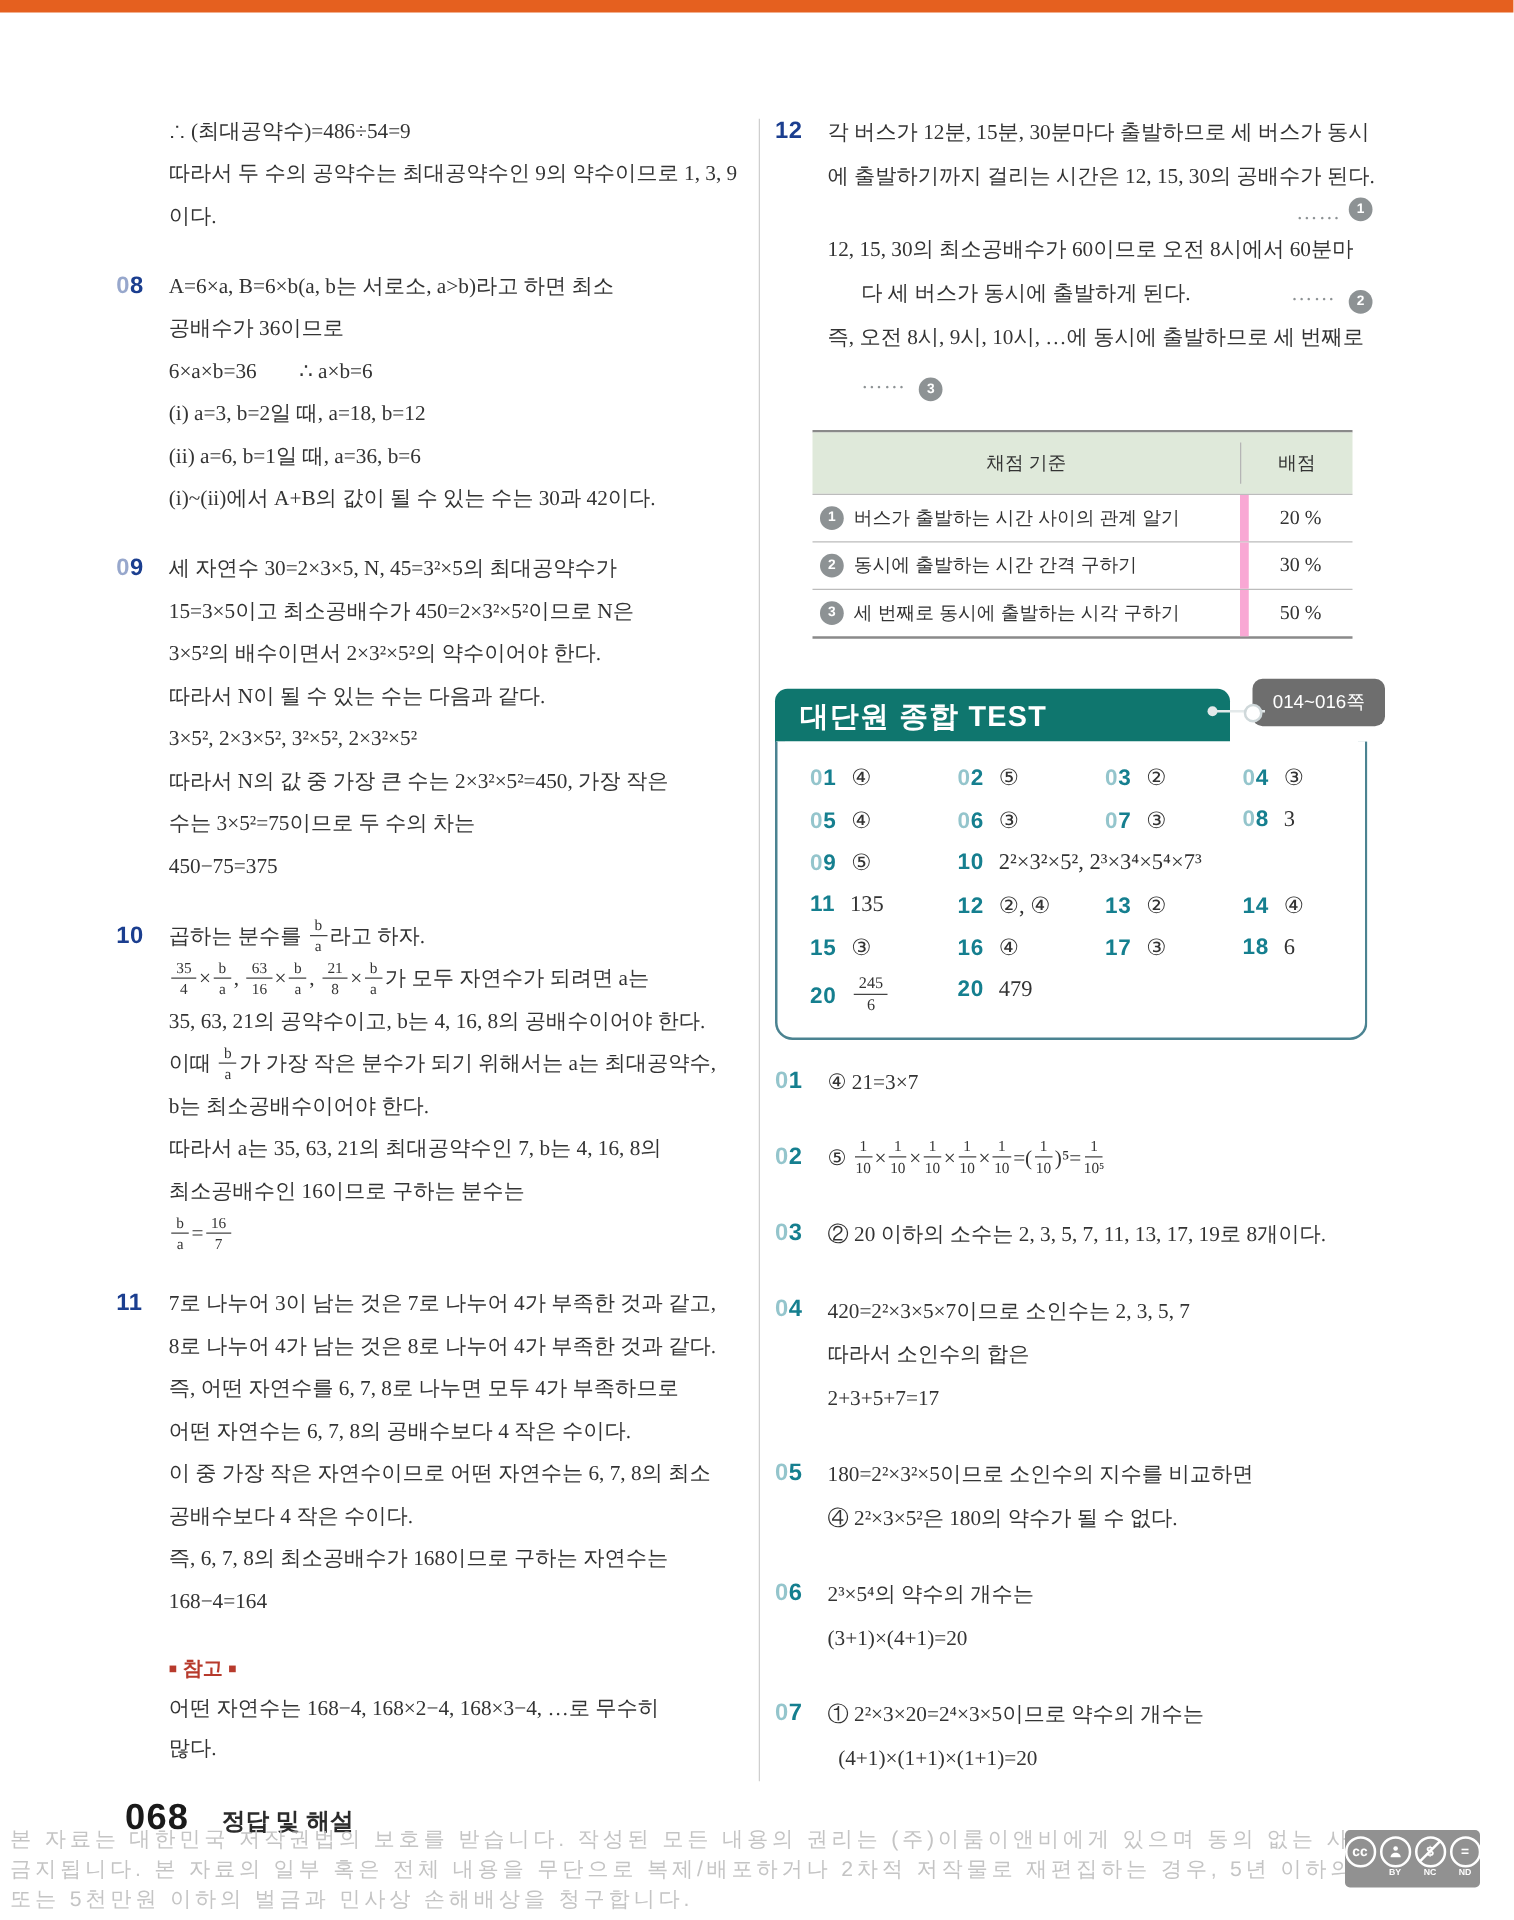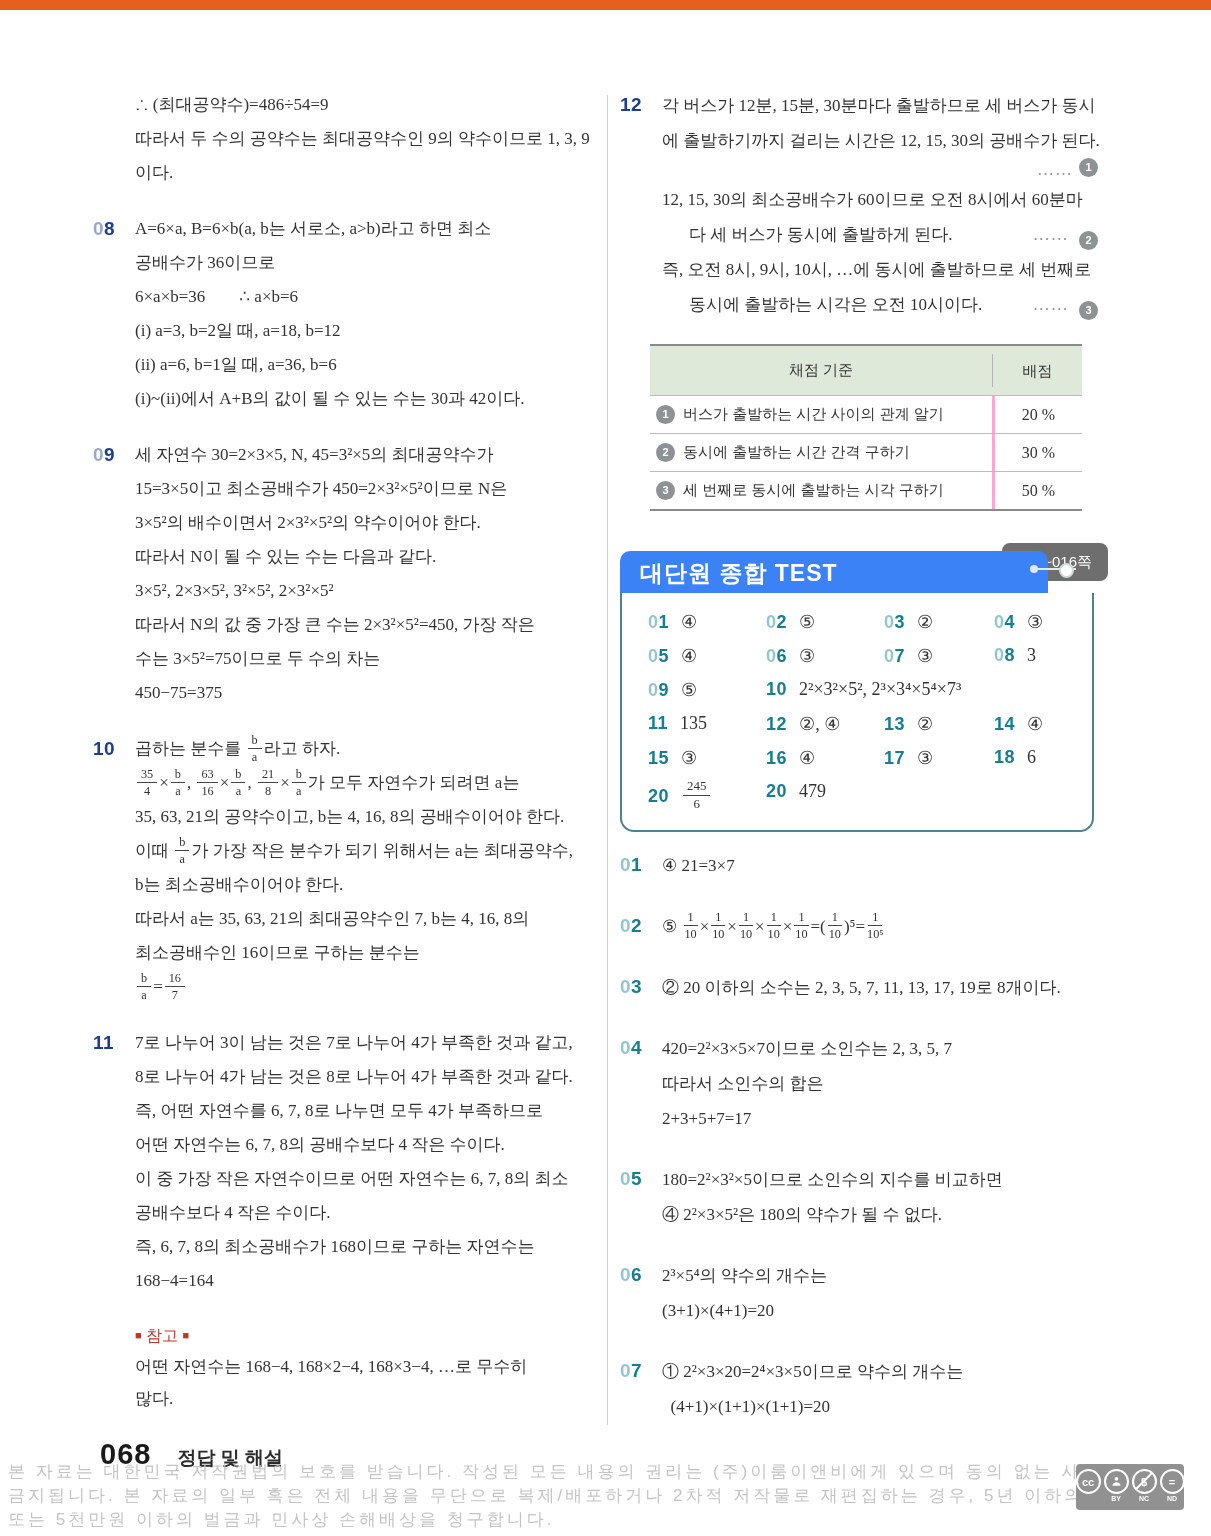--- a/index.html
+++ b/index.html
@@ -22,21 +22,21 @@
 
   
   .frac{display:inline-flex;flex-direction:column;align-items:center;vertical-align:middle;
         font-size:.72em;line-height:1.15;margin:0 2px;transform:translateY(-2px);}
   .fnum{border-bottom:1.3px solid #444;padding:0 4px 1px;}
   .fden{padding-top:1px;}
 
   
   .note{margin-left:42px;margin-top:10px;}
   .note-label{color:#b73a2c;font-family:"Liberation Sans","DejaVu Sans",sans-serif;
-              font-weight:normal;font-size:16px;line-height:30px;}
+              font-weight:bold;font-size:16px;line-height:30px;}
   .note-sq{font-size:11px;vertical-align:2px;}
   .note .line{line-height:32px;}
 
   
   .step-circle{display:inline-flex;width:19px;height:19px;border-radius:50%;background:#8d9294;
                color:#fff;font:bold 11px/19px "Liberation Sans","DejaVu Sans",sans-serif;
                align-items:center;justify-content:center;vertical-align:-4px;}
   .dots{color:#8d9294;margin-right:6px;letter-spacing:1px;}
   .marker-only{display:flex;justify-content:flex-end;line-height:24px !important;}
   .split{display:flex;justify-content:space-between;margin-left:27px;}
@@ -44,29 +44,29 @@
 
   
   .crit-table{width:432px;margin:10px 0 0 30px;border-top:2px solid #8a8a8a;border-bottom:2px solid #8a8a8a;
               font-family:"Liberation Sans","DejaVu Sans",sans-serif;}
   .crit-head,.crit-row{display:grid;grid-template-columns:1fr 90px;align-items:center;}
   .crit-head{background:#dfe9da;height:49px;font-size:15px;}
   .crit-h1{text-align:center;}
   .crit-h2{text-align:center;border-left:1px solid #b5b5b5;height:33px;line-height:33px;}
   .crit-row{height:37px;border-top:1px solid #bcbcbc;font-size:15px;}
   .crit-c{display:flex;align-items:center;gap:8px;padding-left:6px;white-space:nowrap;}
-  .crit-s{text-align:center;border-left:3px solid #f9a8d4;height:37px;line-height:37px;
+  .crit-s{text-align:center;border-left:7px solid #f9a8d4;height:37px;line-height:37px;
           font-family:"Liberation Serif","DejaVu Serif",serif;font-size:16px;}
 
   
   .test-box{position:relative;width:474px;margin-top:40px;}
   .test-tab{position:absolute;top:-8px;right:-14px;background:#6e6e6e;color:#fff;border-radius:8px;
             font:15px/20px "Liberation Sans","DejaVu Sans",sans-serif;padding:9px 16px;z-index:0;}
-  .test-header{position:relative;background:#3b82f6;border-radius:10px 10px 0 0;height:44px;z-index:1;
-               display:flex;align-items:center;width:428px;}
+  .test-header{position:relative;background:#0f766e;border-radius:10px 10px 0 0;height:44px;z-index:1;
+               display:flex;align-items:center;width:364px;}
   .test-title{color:#fff;font:bold 23px "Liberation Sans","DejaVu Sans",sans-serif;padding-left:20px;letter-spacing:1px;}
   .connector{position:absolute;right:-40px;top:12px;width:58px;height:10px;}
   .connector i{position:absolute;border-radius:50%;background:#e3e9ea;}
   .connector i.c1{left:0;top:2px;width:8px;height:8px;}
   .connector i.c2{right:14px;top:0;width:11px;height:11px;border:2px solid #cfd8da;background:#fff;}
   .connector em{position:absolute;left:6px;top:5px;width:40px;height:2px;background:#e3e9ea;}
   .test-body{border:2px solid #4b8391;border-top:none;border-radius:0 0 14px 14px;background:#fff;
              padding:18px 24px 16px 26px;margin-top:-2px;position:relative;z-index:1;}
   .ans-grid{display:grid;grid-template-columns:118px 118px 110px 1fr;row-gap:12px;}
   .ans-item{white-space:nowrap;}
@@ -225,21 +225,20 @@
         <div class="line">12, 15, 30의 최소공배수가 60이므로 오전 8시에서 60분마</div>
         <div class="line split">
           <span>다 세 버스가 동시에 출발하게 된다.</span>
           <span class="mk">
             <span class="dots">……</span>
             <span class="step-circle">2</span>
           </span>
         </div>
         <div class="line">즉, 오전 8시, 9시, 10시, …에 동시에 출발하므로 세 번째로</div>
         <div class="line split">
-          <span>동시에 출발하는 시각은 오전 10시이다.</span>
           <span class="mk">
             <span class="dots">……</span>
             <span class="step-circle">3</span>
           </span>
         </div>
       </div>
     </div>
 
     <div class="crit-table">
       <div class="crit-head">

